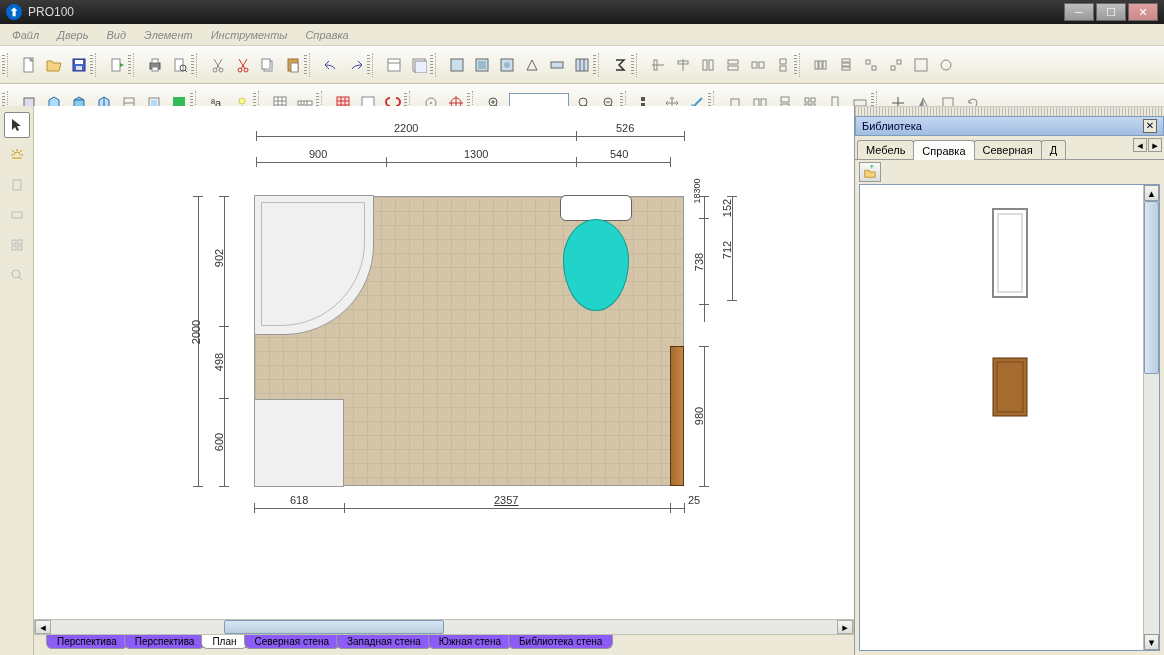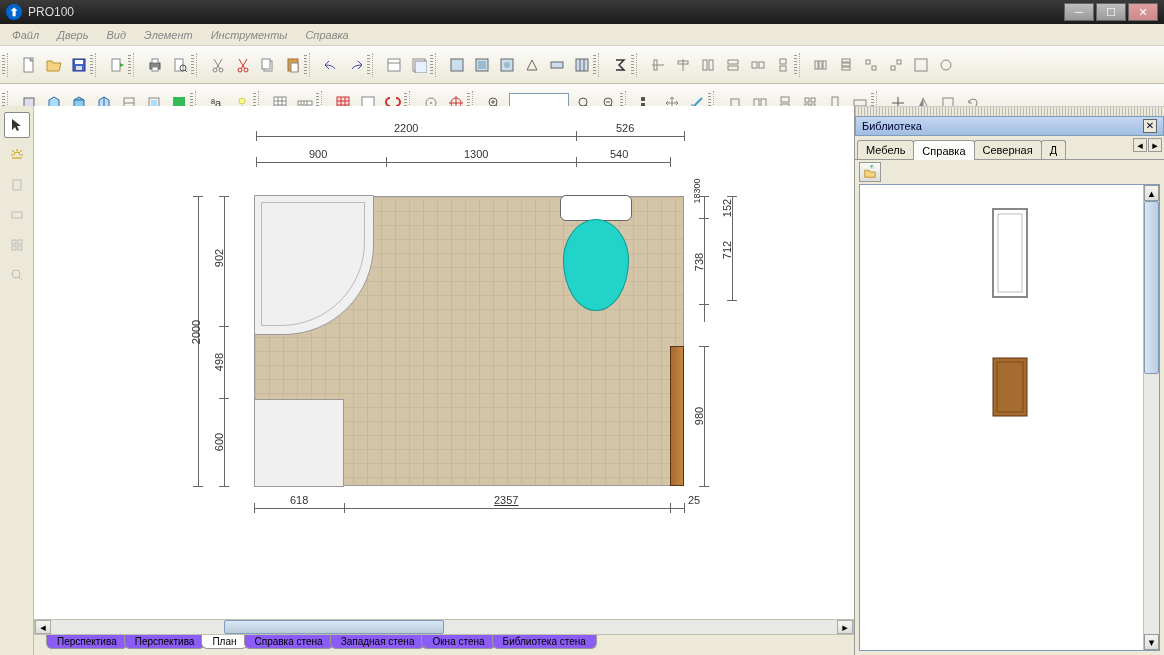--- a/index.html
+++ b/index.html
@@ -713,17 +713,17 @@
   <div class="track">
       <div class="thumb"></div>
     </div>
   <div class="btn">▸</div>
 </div>
 
 <div class="viewtabs">
   <div class="tab">Перспектива</div>
   <div class="tab">Перспектива</div>
   <div class="tab active">План</div>
-  <div class="tab">Справка стена</div>
+  <div class="tab">Северная стена</div>
   <div class="tab">Западная стена</div>
-  <div class="tab">Окна стена</div>
+  <div class="tab">Южная стена</div>
   <div class="tab">Библиотека стена</div>
 </div>
 
 </body></html>

